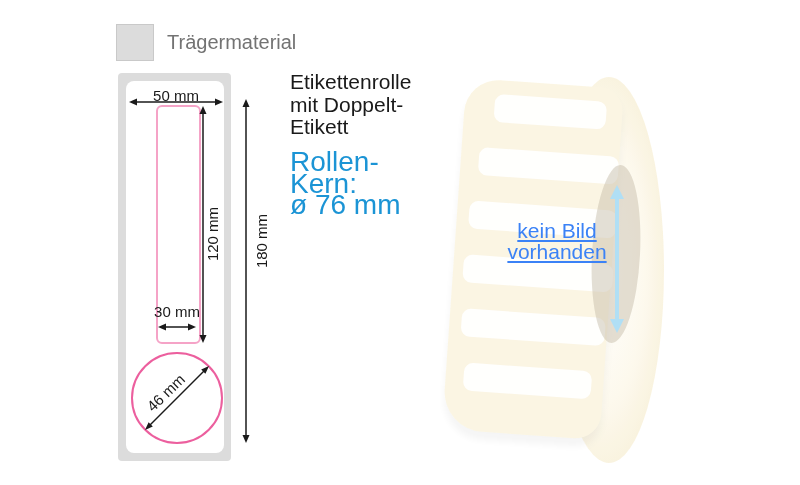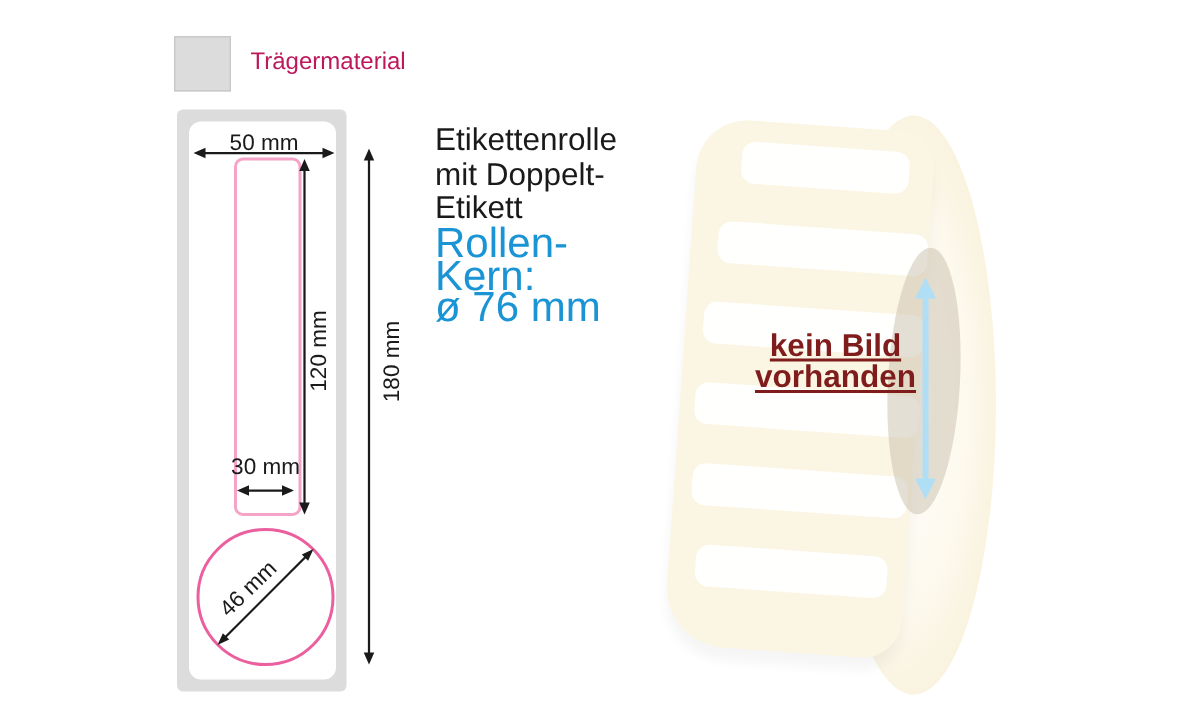--- a/index.html
+++ b/index.html
@@ -16,21 +16,21 @@
     color:#1a1a1a;overflow:hidden;
   }
   .stage{position:relative;width:800px;height:485px;background:#fff;}
 
   
   .legend-swatch{
     position:absolute;left:116px;top:24px;width:38px;height:37px;
     background:var(--carrier-material);border:1px solid #c9c9c9;box-sizing:border-box;
   }
   .legend-label{
-    position:absolute;left:167px;top:29px;font-size:16px;line-height:26px;color:#be185d;
+    position:absolute;left:167px;top:29px;font-size:20px;line-height:26px;color:#737373;
   }
 
   
   .carrier{
     position:absolute;left:118px;top:73px;width:113px;height:388px;
     background:var(--carrier-material);border-radius:4px;
   }
   .carrier-inner{
     position:absolute;left:126px;top:81px;width:98px;height:372px;
     background:#ffffff;border-radius:8px;
@@ -47,21 +47,21 @@
   }
   .dim-50 {left:136px;top:88px;}
   .dim-120{left:173px;top:226px;transform:rotate(-90deg);}
   .dim-20 {left:137px;top:304px;}
   .dim-46 {left:126px;top:385px;transform:rotate(-44deg);}
   .dim-180{left:222px;top:233px;transform:rotate(-90deg);}
 
   
   .product-title{
     position:absolute;left:290px;top:71px;width:150px;
-    font-size:21px;line-height:22.5px;color:#1a1a1a;white-space:pre-line;margin-top:12px;
+    font-size:21px;line-height:22.5px;color:#1a1a1a;white-space:pre-line;
   }
   .core-note{
     position:absolute;left:290px;top:151px;width:150px;
     font-size:28px;line-height:21.5px;color:var(--accent-blue);white-space:pre-line;
   }
 
   
   .roll{position:absolute;left:448px;top:75px;width:216px;height:392px;}
   .roll-art{position:absolute;inset:0;opacity:0.9;}
   .roll-face{
@@ -82,21 +82,21 @@
   .strip:nth-child(6){left:18px;top:284px;width:128px;}
   .roll-core{
     position:absolute;left:144px;top:90px;width:48px;height:178px;border-radius:50%;
     background:rgba(188,178,156,0.45);transform:rotate(3deg);
   }
   .core-arrow{position:absolute;left:156px;top:108px;width:28px;height:152px;}
   .core-arrow line{stroke:#a8dcf5;stroke-width:4;}
   .core-arrow polygon{fill:#a8dcf5;}
   .placeholder-text{
     position:absolute;left:9px;top:146px;width:200px;text-align:center;
-    font-size:21px;line-height:20.5px;font-weight:700;color:#7f1d1d;
+    font-size:21px;line-height:20.5px;font-weight:400;color:#3b82f6;
     text-decoration:underline;white-space:pre-line;
   }
 </style>
 </head>
 <body>
 
 <div class="stage">
 
   <div class="legend-swatch"></div>
   <div class="legend-label">Trägermaterial</div>

